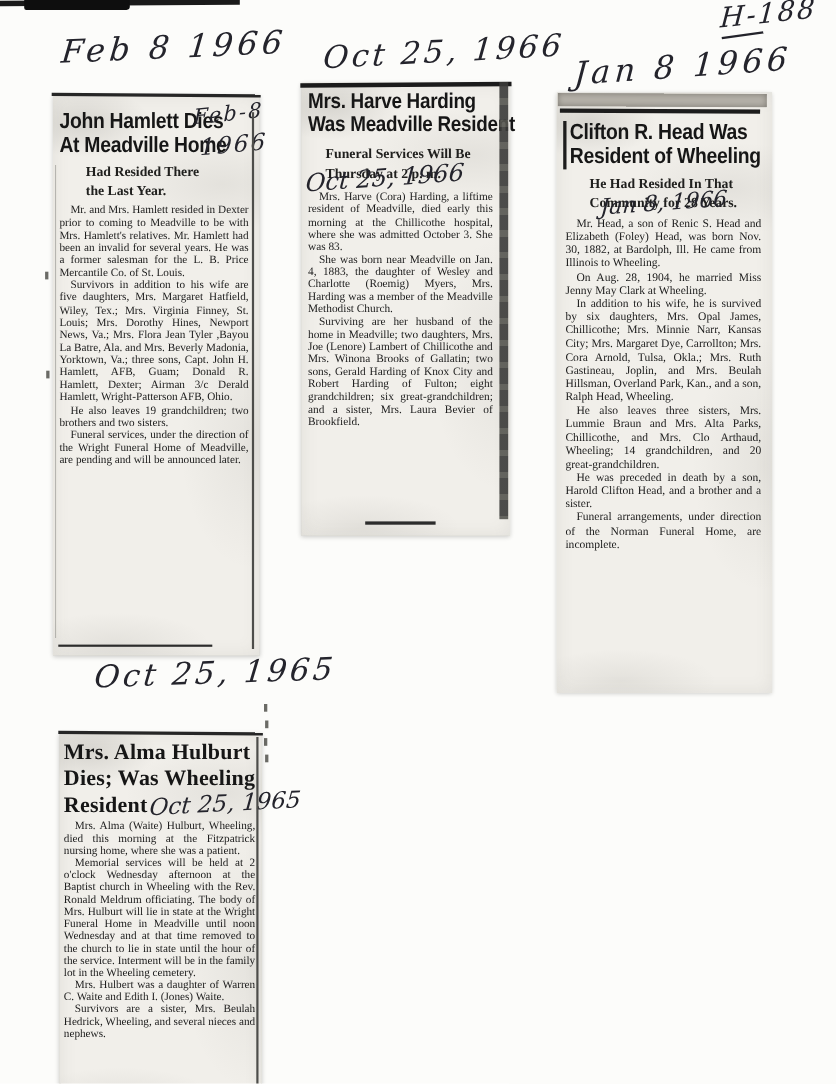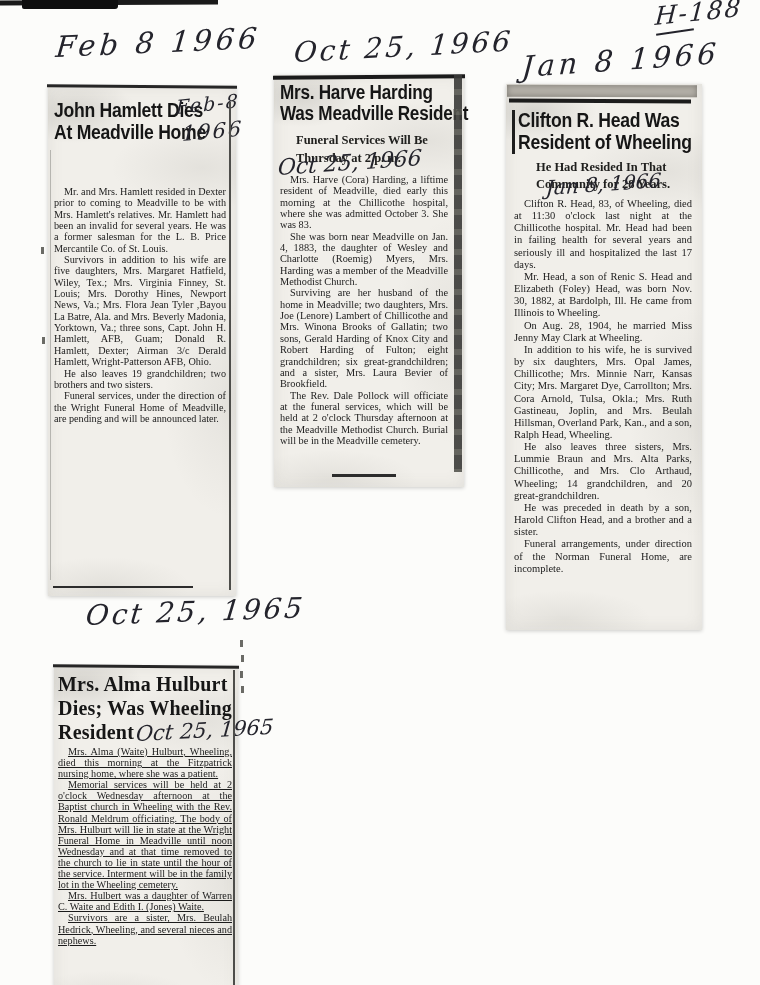--- a/index.html
+++ b/index.html
@@ -72,21 +72,21 @@
   .clip-head .lefttick{position:absolute;left:6px;top:26px;width:2.5px;height:44px;background:#1d1d1d;}
   .clip-head .hl{left:12px;top:26px;font-size:20px;}
   .clip-head .sub{left:30px;top:75px;font-size:12.5px;line-height:17px;}
   .clip-head .bodycol{left:8px;top:114px;width:178px;font-size:10.5px;line-height:12.15px;}
   .hw-head-ov{left:40px;top:92px;font-size:20px;transform:rotate(-4deg) skewX(-8deg);}
 
   
   .clip-hulburt{left:54px;top:632px;width:184px;height:340px;margin-top:34px;}
   .clip-hulburt .hl-serif{position:absolute;left:4px;top:6px;font-family:"Liberation Serif", serif;
       font-weight:700;font-size:20px;line-height:24px;color:#161616;letter-spacing:.2px;white-space:nowrap;}
-  .clip-hulburt .bodycol{left:4px;top:80px;width:174px;font-size:10.2px;line-height:11.1px;text-decoration:underline;}
+  .clip-hulburt .bodycol{left:4px;top:80px;width:174px;font-size:10.2px;line-height:11.1px;}
   .hw-hulburt-ov{left:82px;top:56px;font-size:21px;transform:rotate(-3deg) skewX(-8deg);}
   .clip-hulburt .bottomrule{left:46px;top:322px;width:90px;height:2px;}
   .clip-hulburt .colrule{left:179px;top:4px;height:330px;}
 </style>
 </head>
 <body>
 
 <div class="page">
 
   <div class="smudge-a"></div>
@@ -107,20 +107,24 @@
   <div class="hw hw-hulburt-top">Oct 25, 1965</div>
 
   <section class="clip clip-hamlett">
     <div class="tornTop"></div>
     <div class="hl">
       <div>John Hamlett Dies</div>
       <div>At Meadville Home</div>
     </div>
     <div class="hw hwov hw-hamlett-ov1">Feb-8</div>
     <div class="hw hwov hw-hamlett-ov2">1966</div>
+    <div class="sub">
+      <div>Had Resided There</div>
+      <div>the Last Year.</div>
+    </div>
     <div class="bodycol">
         <p>Mr. and Mrs. Hamlett resided in Dexter prior to coming to Meadville to be with Mrs. Hamlett's relatives. Mr. Hamlett had been an invalid for several years. He was a former salesman for the L. B. Price Mercantile Co. of St. Louis.</p>
         <p>Survivors in addition to his wife are five daughters, Mrs. Margaret Hatfield, Wiley, Tex.; Mrs. Virginia Finney, St. Louis; Mrs. Dorothy Hines, Newport News, Va.; Mrs. Flora Jean Tyler ,Bayou La Batre, Ala. and Mrs. Beverly Madonia, Yorktown, Va.; three sons, Capt. John H. Hamlett, AFB, Guam; Donald R. Hamlett, Dexter; Airman 3/c Derald Hamlett, Wright-Patterson AFB, Ohio.</p>
         <p>He also leaves 19 grandchildren; two brothers and two sisters.</p>
         <p>Funeral services, under the direction of the Wright Funeral Home of Meadville, are pending and will be announced later.</p>
       </div>
     <div class="rule bottomrule"></div>
     <div class="colrule"></div>
     <div class="leftline"></div>
   </section>
@@ -133,41 +137,39 @@
     </div>
     <div class="sub">
       <div>Funeral Services Will Be</div>
       <div>Thursday at 2 p. m.</div>
     </div>
     <div class="hw hw-harding-ov">Oct 25, 1966</div>
     <div class="bodycol">
         <p>Mrs. Harve (Cora) Harding, a liftime resident of Meadville, died early this morning at the Chillicothe hospital, where she was admitted October 3. She was 83.</p>
         <p>She was born near Meadville on Jan. 4, 1883, the daughter of Wesley and Charlotte (Roemig) Myers, Mrs. Harding was a member of the Meadville Methodist Church.</p>
         <p>Surviving are her husband of the home in Meadville; two daughters, Mrs. Joe (Lenore) Lambert of Chillicothe and Mrs. Winona Brooks of Gallatin; two sons, Gerald Harding of Knox City and Robert Harding of Fulton; eight grandchildren; six great-grandchildren; and a sister, Mrs. Laura Bevier of Brookfield.</p>
-        <p>The Rev. Dale Pollock will officiate at the funeral services, which will be held at 2 o'clock Thursday afternoon at the Meadville Methodist Church. Burial will be in the Meadville cemetery.</p>
       </div>
     <div class="rule bottomrule"></div>
     <div class="edgeband"></div>
   </section>
 
   <section class="clip clip-head">
     <div class="grayband"></div>
     <div class="blackline"></div>
     <div class="lefttick"></div>
     <div class="hl">
       <div>Clifton R. Head Was</div>
       <div>Resident of Wheeling</div>
     </div>
     <div class="sub">
       <div>He Had Resided In That</div>
       <div>Community for 28 Years.</div>
     </div>
     <div class="hw hw-head-ov">Jan 8, 1966</div>
     <div class="bodycol">
-        <p>Clifton R. Head, 83, of Wheeling, died at 11:30 o'clock last night at the Chillicothe hospital. Mr. Head had been in failing health for several years and seriously ill and hospitalized the last 17 days.</p>
         <p>Mr. Head, a son of Renic S. Head and Elizabeth (Foley) Head, was born Nov. 30, 1882, at Bardolph, Ill. He came from Illinois to Wheeling.</p>
         <p>On Aug. 28, 1904, he married Miss Jenny May Clark at Wheeling.</p>
         <p>In addition to his wife, he is survived by six daughters, Mrs. Opal James, Chillicothe; Mrs. Minnie Narr, Kansas City; Mrs. Margaret Dye, Carrollton; Mrs. Cora Arnold, Tulsa, Okla.; Mrs. Ruth Gastineau, Joplin, and Mrs. Beulah Hillsman, Overland Park, Kan., and a son, Ralph Head, Wheeling.</p>
         <p>He also leaves three sisters, Mrs. Lummie Braun and Mrs. Alta Parks, Chillicothe, and Mrs. Clo Arthaud, Wheeling; 14 grandchildren, and 20 great-grandchildren.</p>
         <p>He was preceded in death by a son, Harold Clifton Head, and a brother and a sister.</p>
         <p>Funeral arrangements, under direction of the Norman Funeral Home, are incomplete.</p>
       </div>
   </section>
 
   <section class="clip clip-hulburt">

